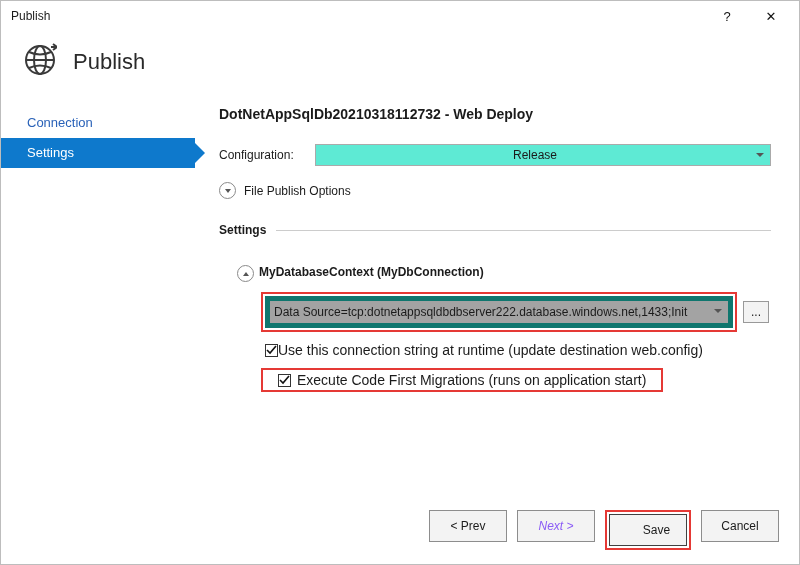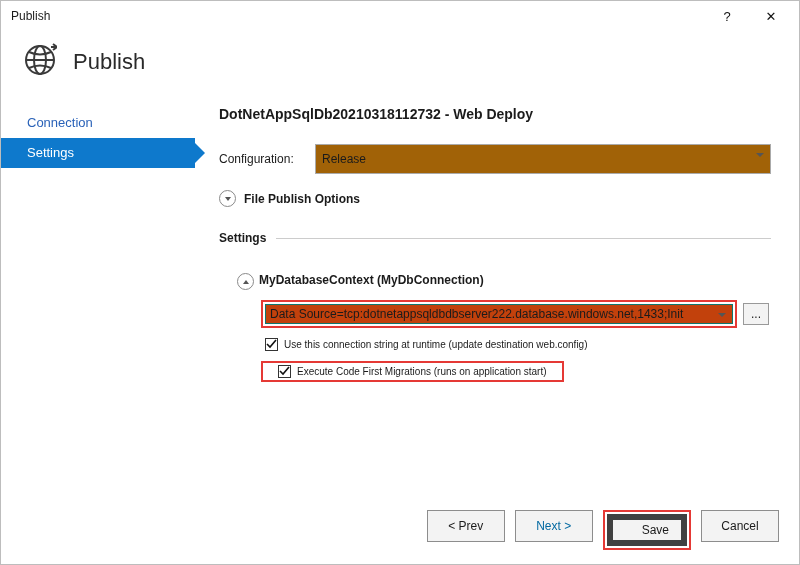--- a/index.html
+++ b/index.html
@@ -101,41 +101,42 @@
     align-items: center;
     margin-bottom: 16px;
     gap: 2px;
   }
   .form-label {
     width: 94px;
     font-size: 12px;
   }
   .combo {
     flex: 1;
-    height: 30px;
+    height: 22px;
     border: 1px solid #aaa;
-    background: #a16207;
+    background: #5eead4;
     display: flex;
     align-items: center;
     padding: 0 22px 0 6px;
     position: relative;
     font-size: 12px;
     cursor: pointer;
+    justify-content: center;
   }
   .combo .chev-down {
     position: absolute;
     right: 6px;
     top: 8px;
   }
 
   .section-expander {
     display: flex;
     align-items: center;
     gap: 8px;
-    font-weight: 700;
+    font-weight: 400;
     font-size: 12px;
     margin-bottom: 24px;
     cursor: pointer;
   }
   .circle-chev {
     width: 17px; height: 17px;
     border: 1px solid #8a8a8a;
     border-radius: 50%;
     display: inline-flex;
     align-items: center;
@@ -177,23 +178,23 @@
   }
   .conn-row {
     display: flex;
     align-items: center;
     gap: 6px;
     margin-left: 24px;
     margin-bottom: 10px;
   }
   .conn-combo {
     width: 468px;
-    height: 20px;
-    border: 1px solid #0f766e;
-    background: #c2410c;
+    height: 32px;
+    border: 5px solid #0f766e;
+    background: #a3a3a3;
     display: flex;
     align-items: center;
     padding: 0 20px 0 4px;
     position: relative;
     font-size: 12px;
     white-space: nowrap;
     overflow: hidden;
     cursor: pointer;
   }
   .conn-combo .chev-down {
@@ -209,24 +210,23 @@
     display: inline-flex;
     align-items: center;
     justify-content: center;
     cursor: pointer;
     font-size: 12px;
   }
 
   .check-row {
     display: flex;
     align-items: center;
-    gap: 6px;
     margin-left: 28px;
     margin-bottom: 10px;
-    font-size: 10px;
+    font-size: 14px;
   }
   .checkbox {
     width: 13px; height: 13px;
     border: 1px solid #333;
     display: inline-flex;
     align-items: center;
     justify-content: center;
     background: #fff;
     cursor: pointer;
   }
@@ -254,25 +254,26 @@
     border: 1px solid #8d8d8d;
     background: #f3f3f3;
     display: inline-flex;
     align-items: center;
     justify-content: center;
     font-size: 12px;
     cursor: pointer;
     padding: 0 12px;
   }
   .btn.disabled {
-    color: #0369a1;
+    color: #8b5cf6;
     cursor: default;
+    font-style: italic;
   }
   .btn.primary {
-    border: 6px solid #404040;
+    border: 1px solid #404040;
     padding-left: 29px;
   }
   .save-highlight {
     border: 2px solid #e53935;
     padding: 2px;
     display: inline-flex;
   }
 
   .chev-down {
     width: 0; height: 0;

